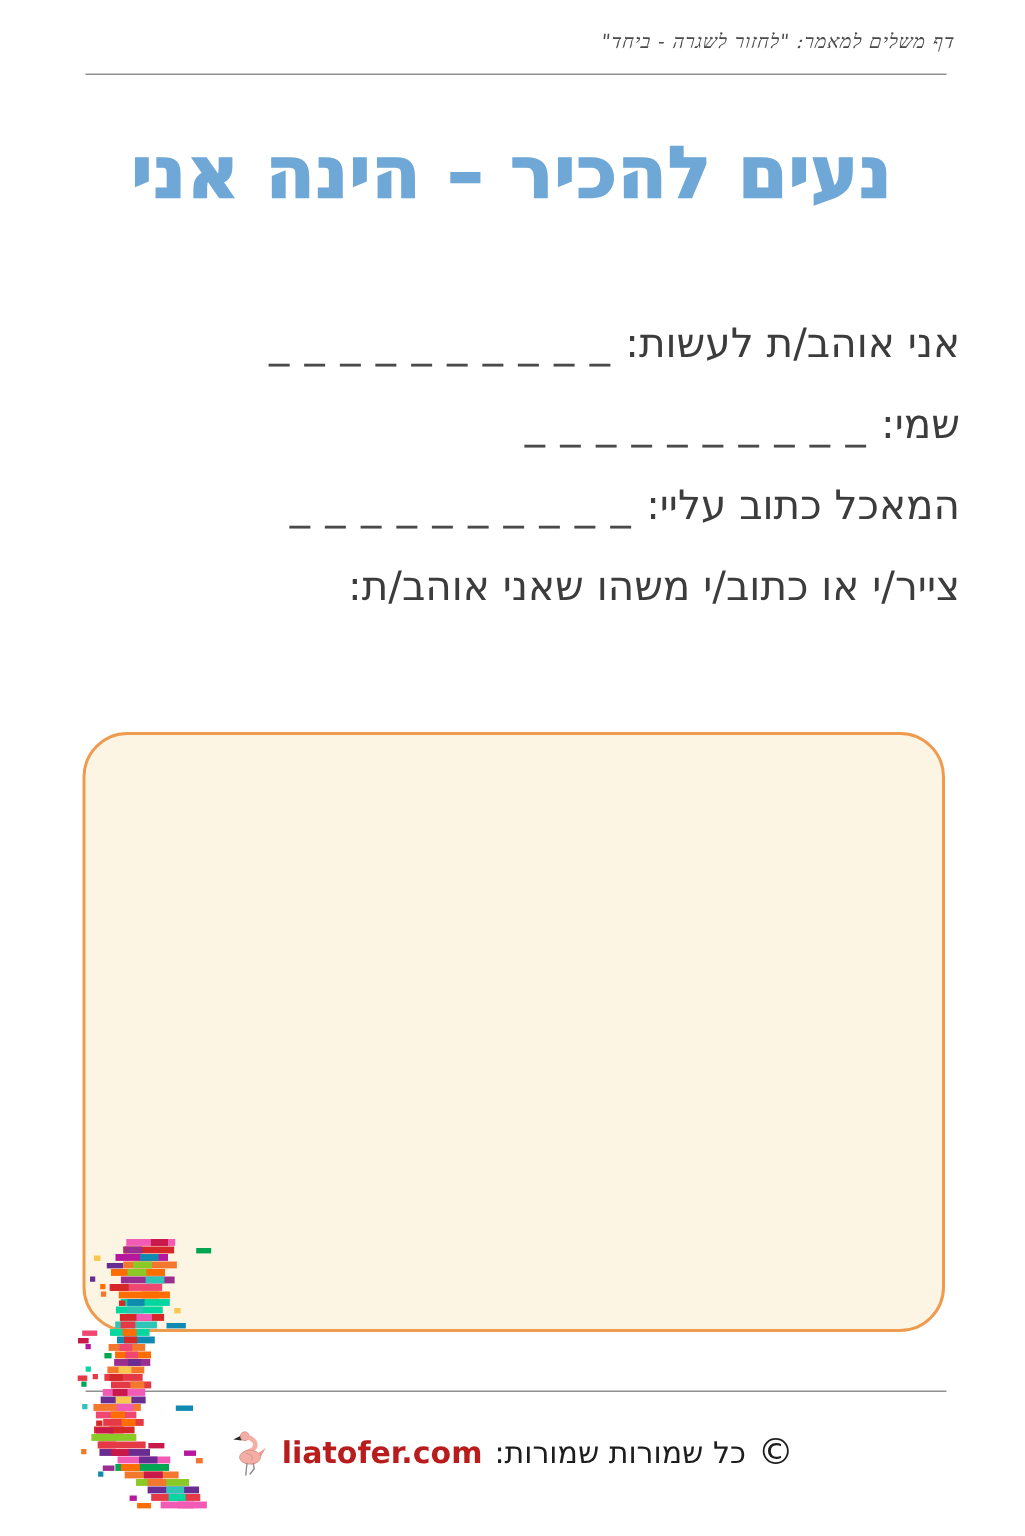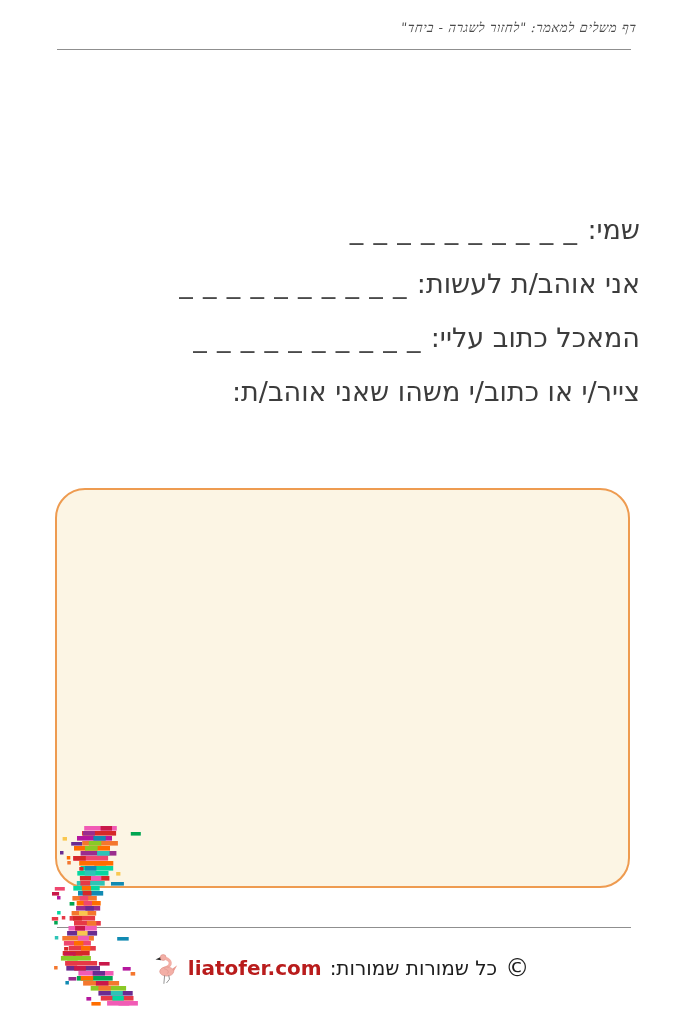--- a/index.html
+++ b/index.html
@@ -72,27 +72,28 @@
   .flamingo-wrap { display: inline-block; transform: translateY(2px); margin-left: -2px; }
 </style>
 </head>
 <body>
 
 <div class="page">
 
   <div class="header-note">דף משלים למאמר: "לחזור לשגרה - ביחד"</div>
   <div class="top-rule"></div>
 
+  <h1 class="page-title">נעים להכיר – הינה אני</h1>
 
   <div class="intro-form">
     <div class="form-row">
+      <span class="field-label">אני אוהב/ת לעשות:</span><span class="fill-blank">__________</span>
+    </div>
+    <div class="form-row">
       <span class="field-label">שמי:</span><span class="fill-blank">__________</span>
-    </div>
-    <div class="form-row">
-      <span class="field-label">אני אוהב/ת לעשות:</span><span class="fill-blank">__________</span>
     </div>
     <div class="form-row">
       <span class="field-label">המאכל כתוב עליי:</span><span class="fill-blank">__________</span>
     </div>
     <div class="form-row">
       <span class="field-label">צייר/י או כתוב/י משהו שאני אוהב/ת:</span>
     </div>
   </div>
 
   <div class="drawing-box"></div>

